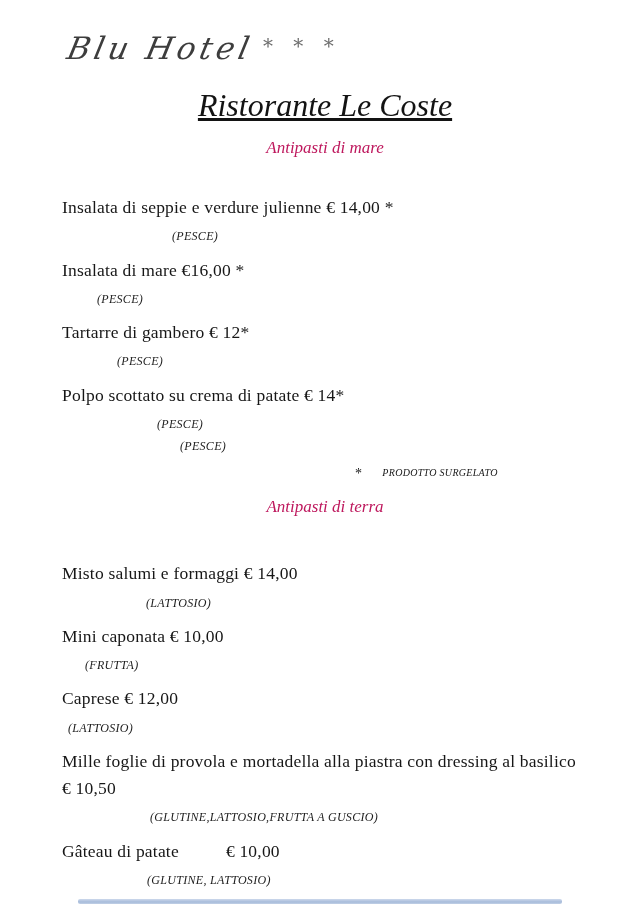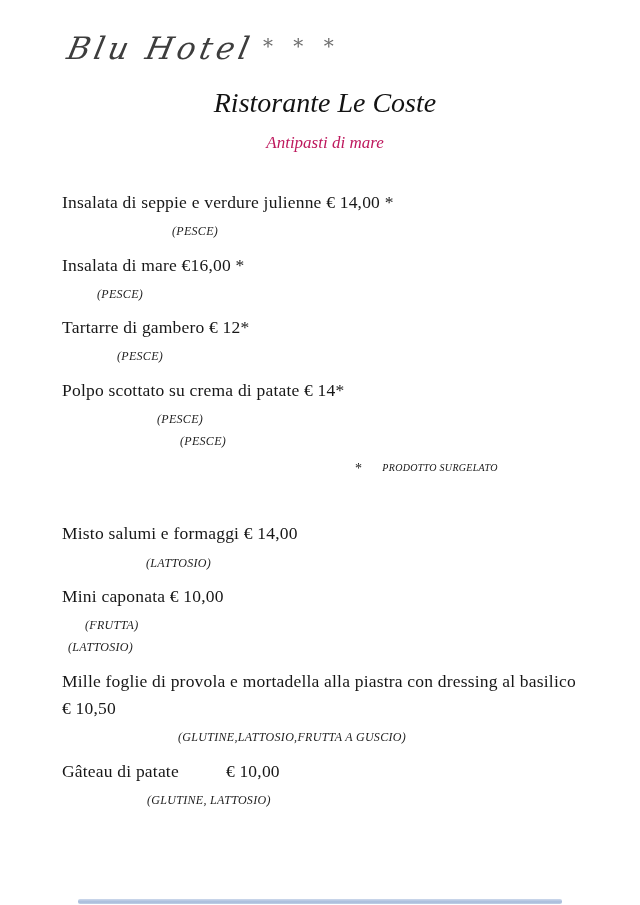--- a/index.html
+++ b/index.html
@@ -43,22 +43,23 @@
     color: #6e6e6e;
     letter-spacing: 7px;
     margin-left: 10px;
     vertical-align: 6px;
   }
   .restaurant-title {
     margin: 7px 0 0 0;
     text-align: center;
     font-style: italic;
     font-weight: normal;
-    font-size: 28px;
+    font-size: 32px;
     color: #131313;
+    text-decoration: underline;
   }
   .section-heading {
     margin: 14px 0 0 0;
     text-align: center;
     font-style: italic;
     font-weight: normal;
     font-size: 17px;
     color: #be185d;
   }
   .section-heading.terra { margin-top: 15px; }
@@ -127,32 +128,34 @@
       <p class="item-text">Polpo scottato su crema di patate € 14*</p>
       <p class="item-allergens" style="margin-left:95px">(PESCE)</p>
 
       <p class="item-allergens" style="margin-left:118px">(PESCE)</p>
     </div>
 
     <div class="footnote">
       <span class="fn-star">*</span><span class="fn-text">PRODOTTO SURGELATO</span>
     </div>
 
+    <h2 class="section-heading terra">Antipasti di terra</h2>
 
     <div class="items-block terra">
       <p class="item-text">Misto salumi e formaggi € 14,00</p>
       <p class="item-allergens" style="margin-left:84px">(LATTOSIO)</p>
 
       <p class="item-text">Mini caponata € 10,00</p>
       <p class="item-allergens" style="margin-left:23px">(FRUTTA)</p>
 
+      <p class="item-text">Caprese € 12,00</p>
       <p class="item-allergens" style="margin-left:6px">(LATTOSIO)</p>
 
       <p class="item-text">Mille foglie di provola e mortadella alla piastra con dressing al basilico € 10,50</p>
-      <p class="item-allergens" style="margin-left:116px">(GLUTINE,LATTOSIO,FRUTTA A GUSCIO)</p>
+      <p class="item-allergens" style="margin-left:88px">(GLUTINE,LATTOSIO,FRUTTA A GUSCIO)</p>
 
       <p class="item-text"><span>Gâteau di patate</span><span class="tab-price">€ 10,00</span></p>
       <p class="item-allergens" style="margin-left:85px">(GLUTINE, LATTOSIO)</p>
     </div>
 
   </div>
 
   <div class="bottom-bar"></div>
 </div>
 

